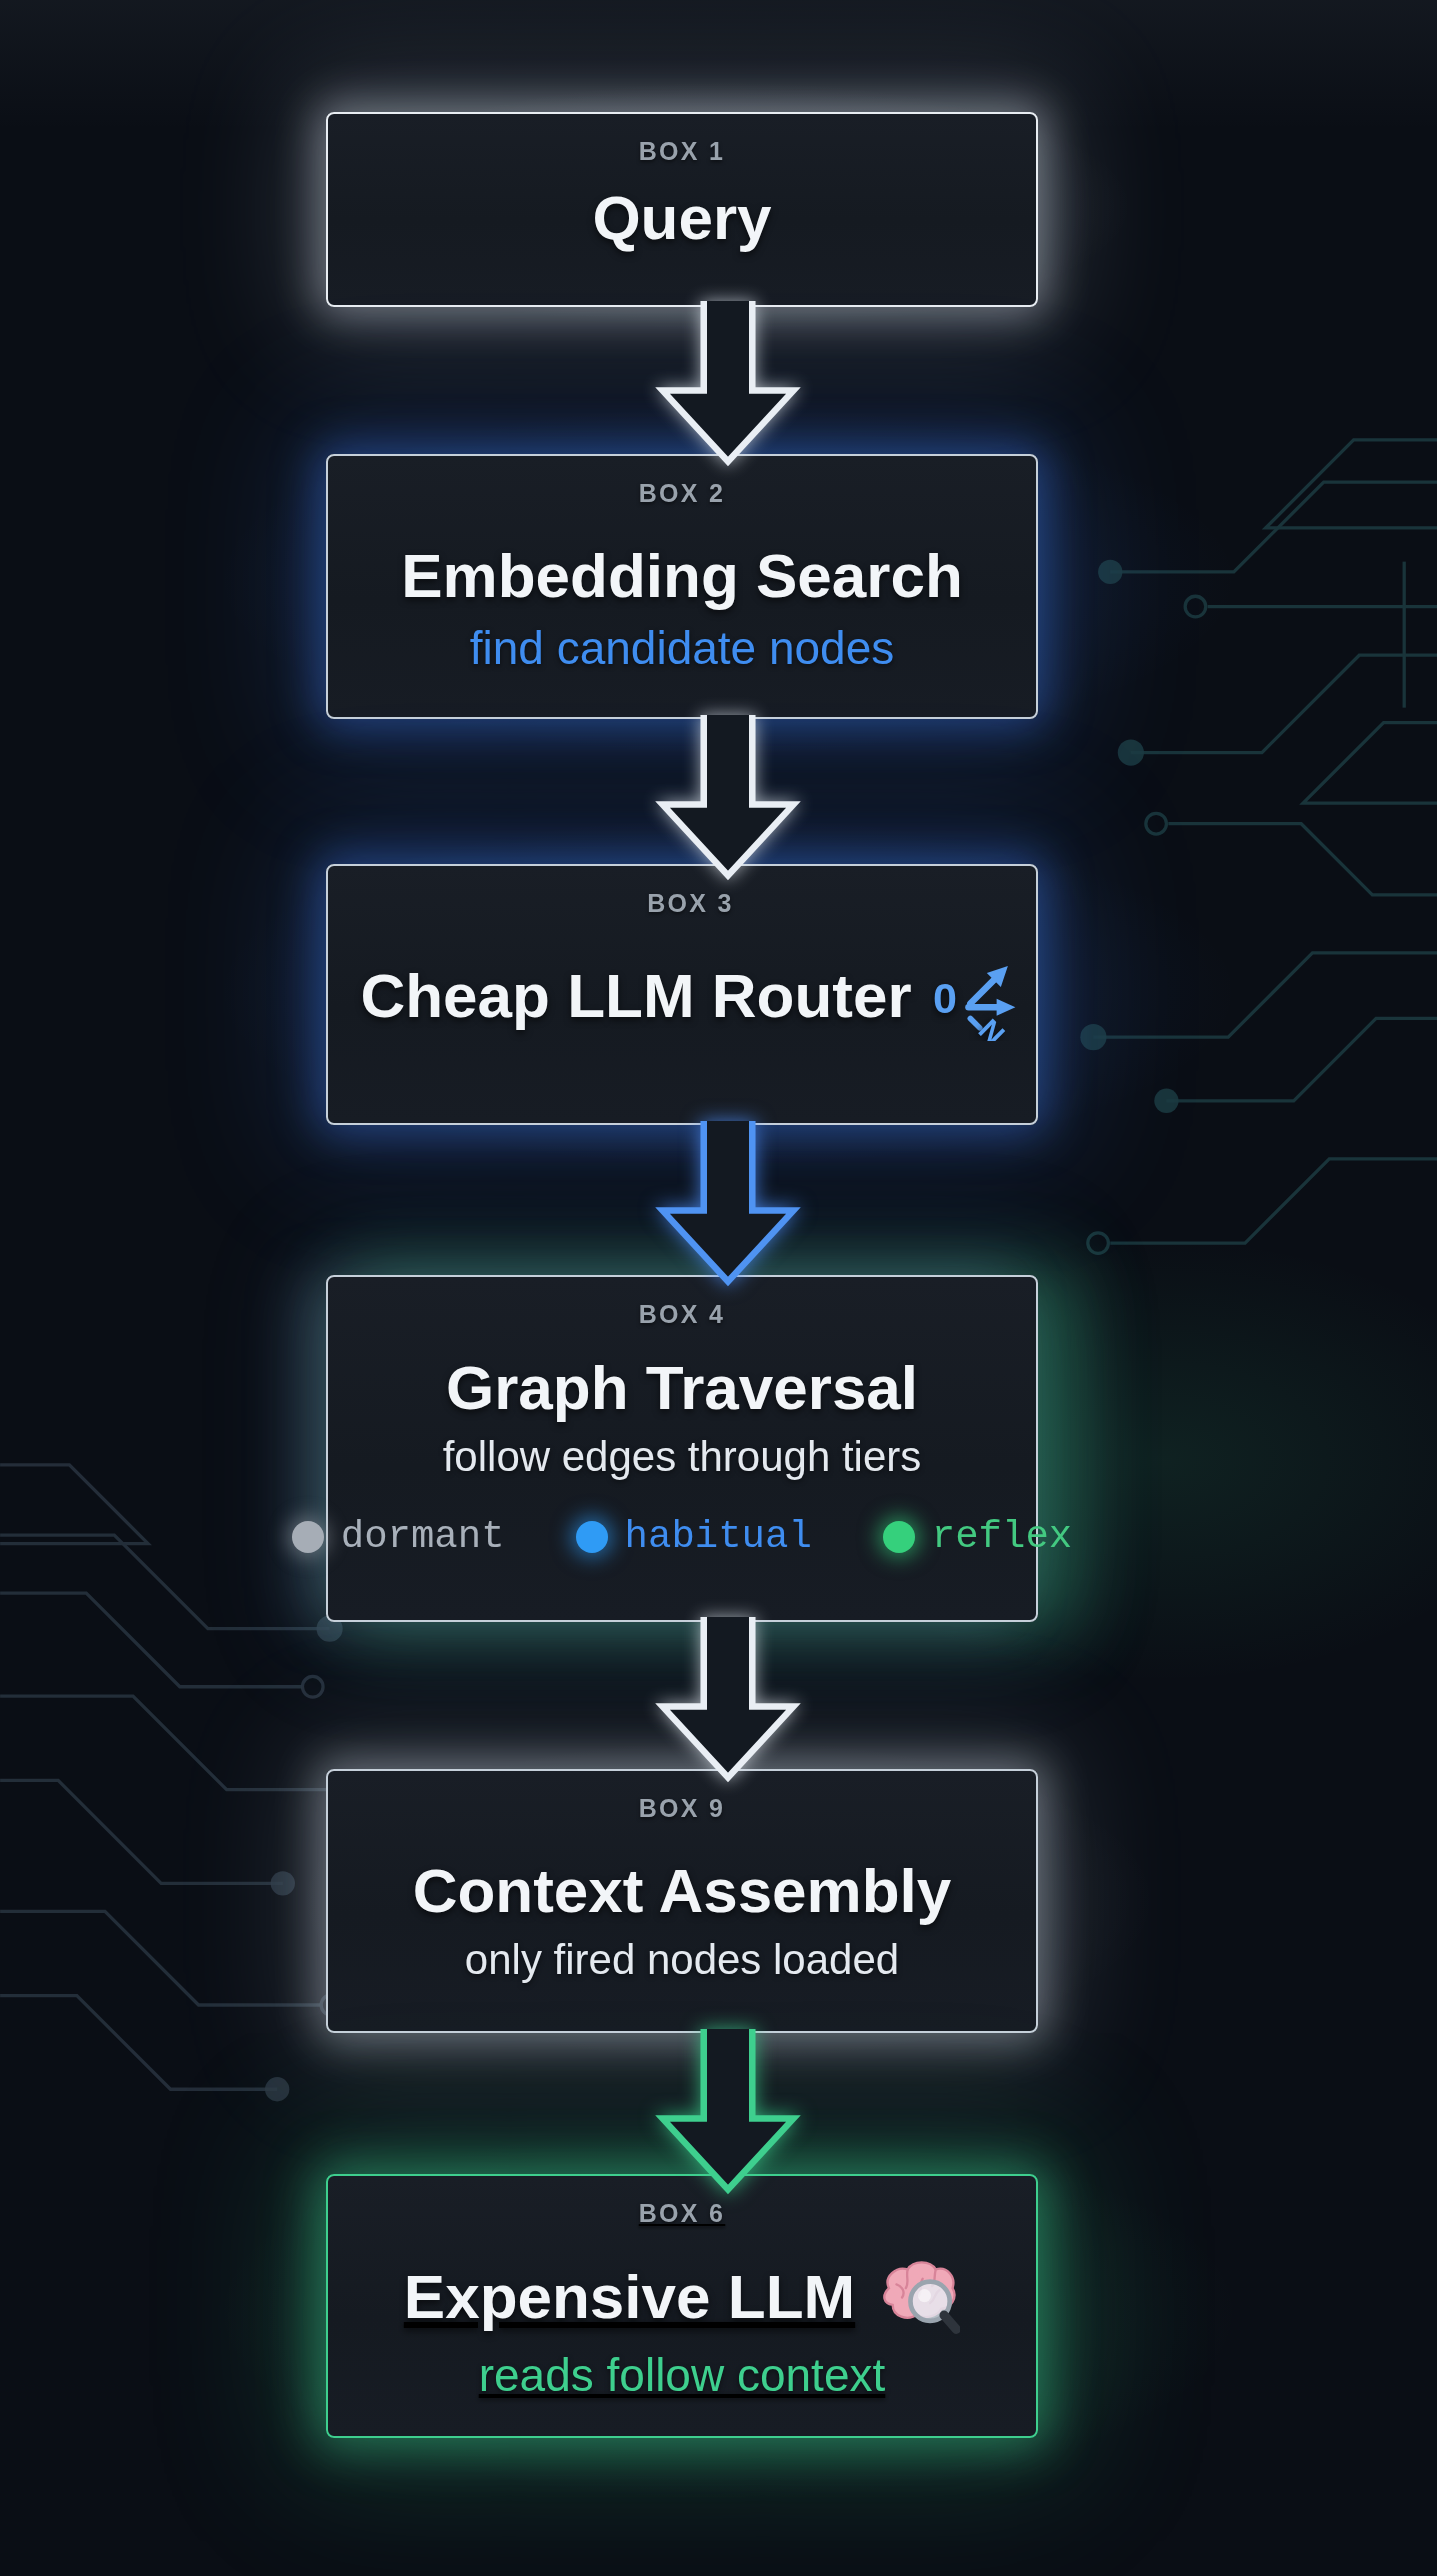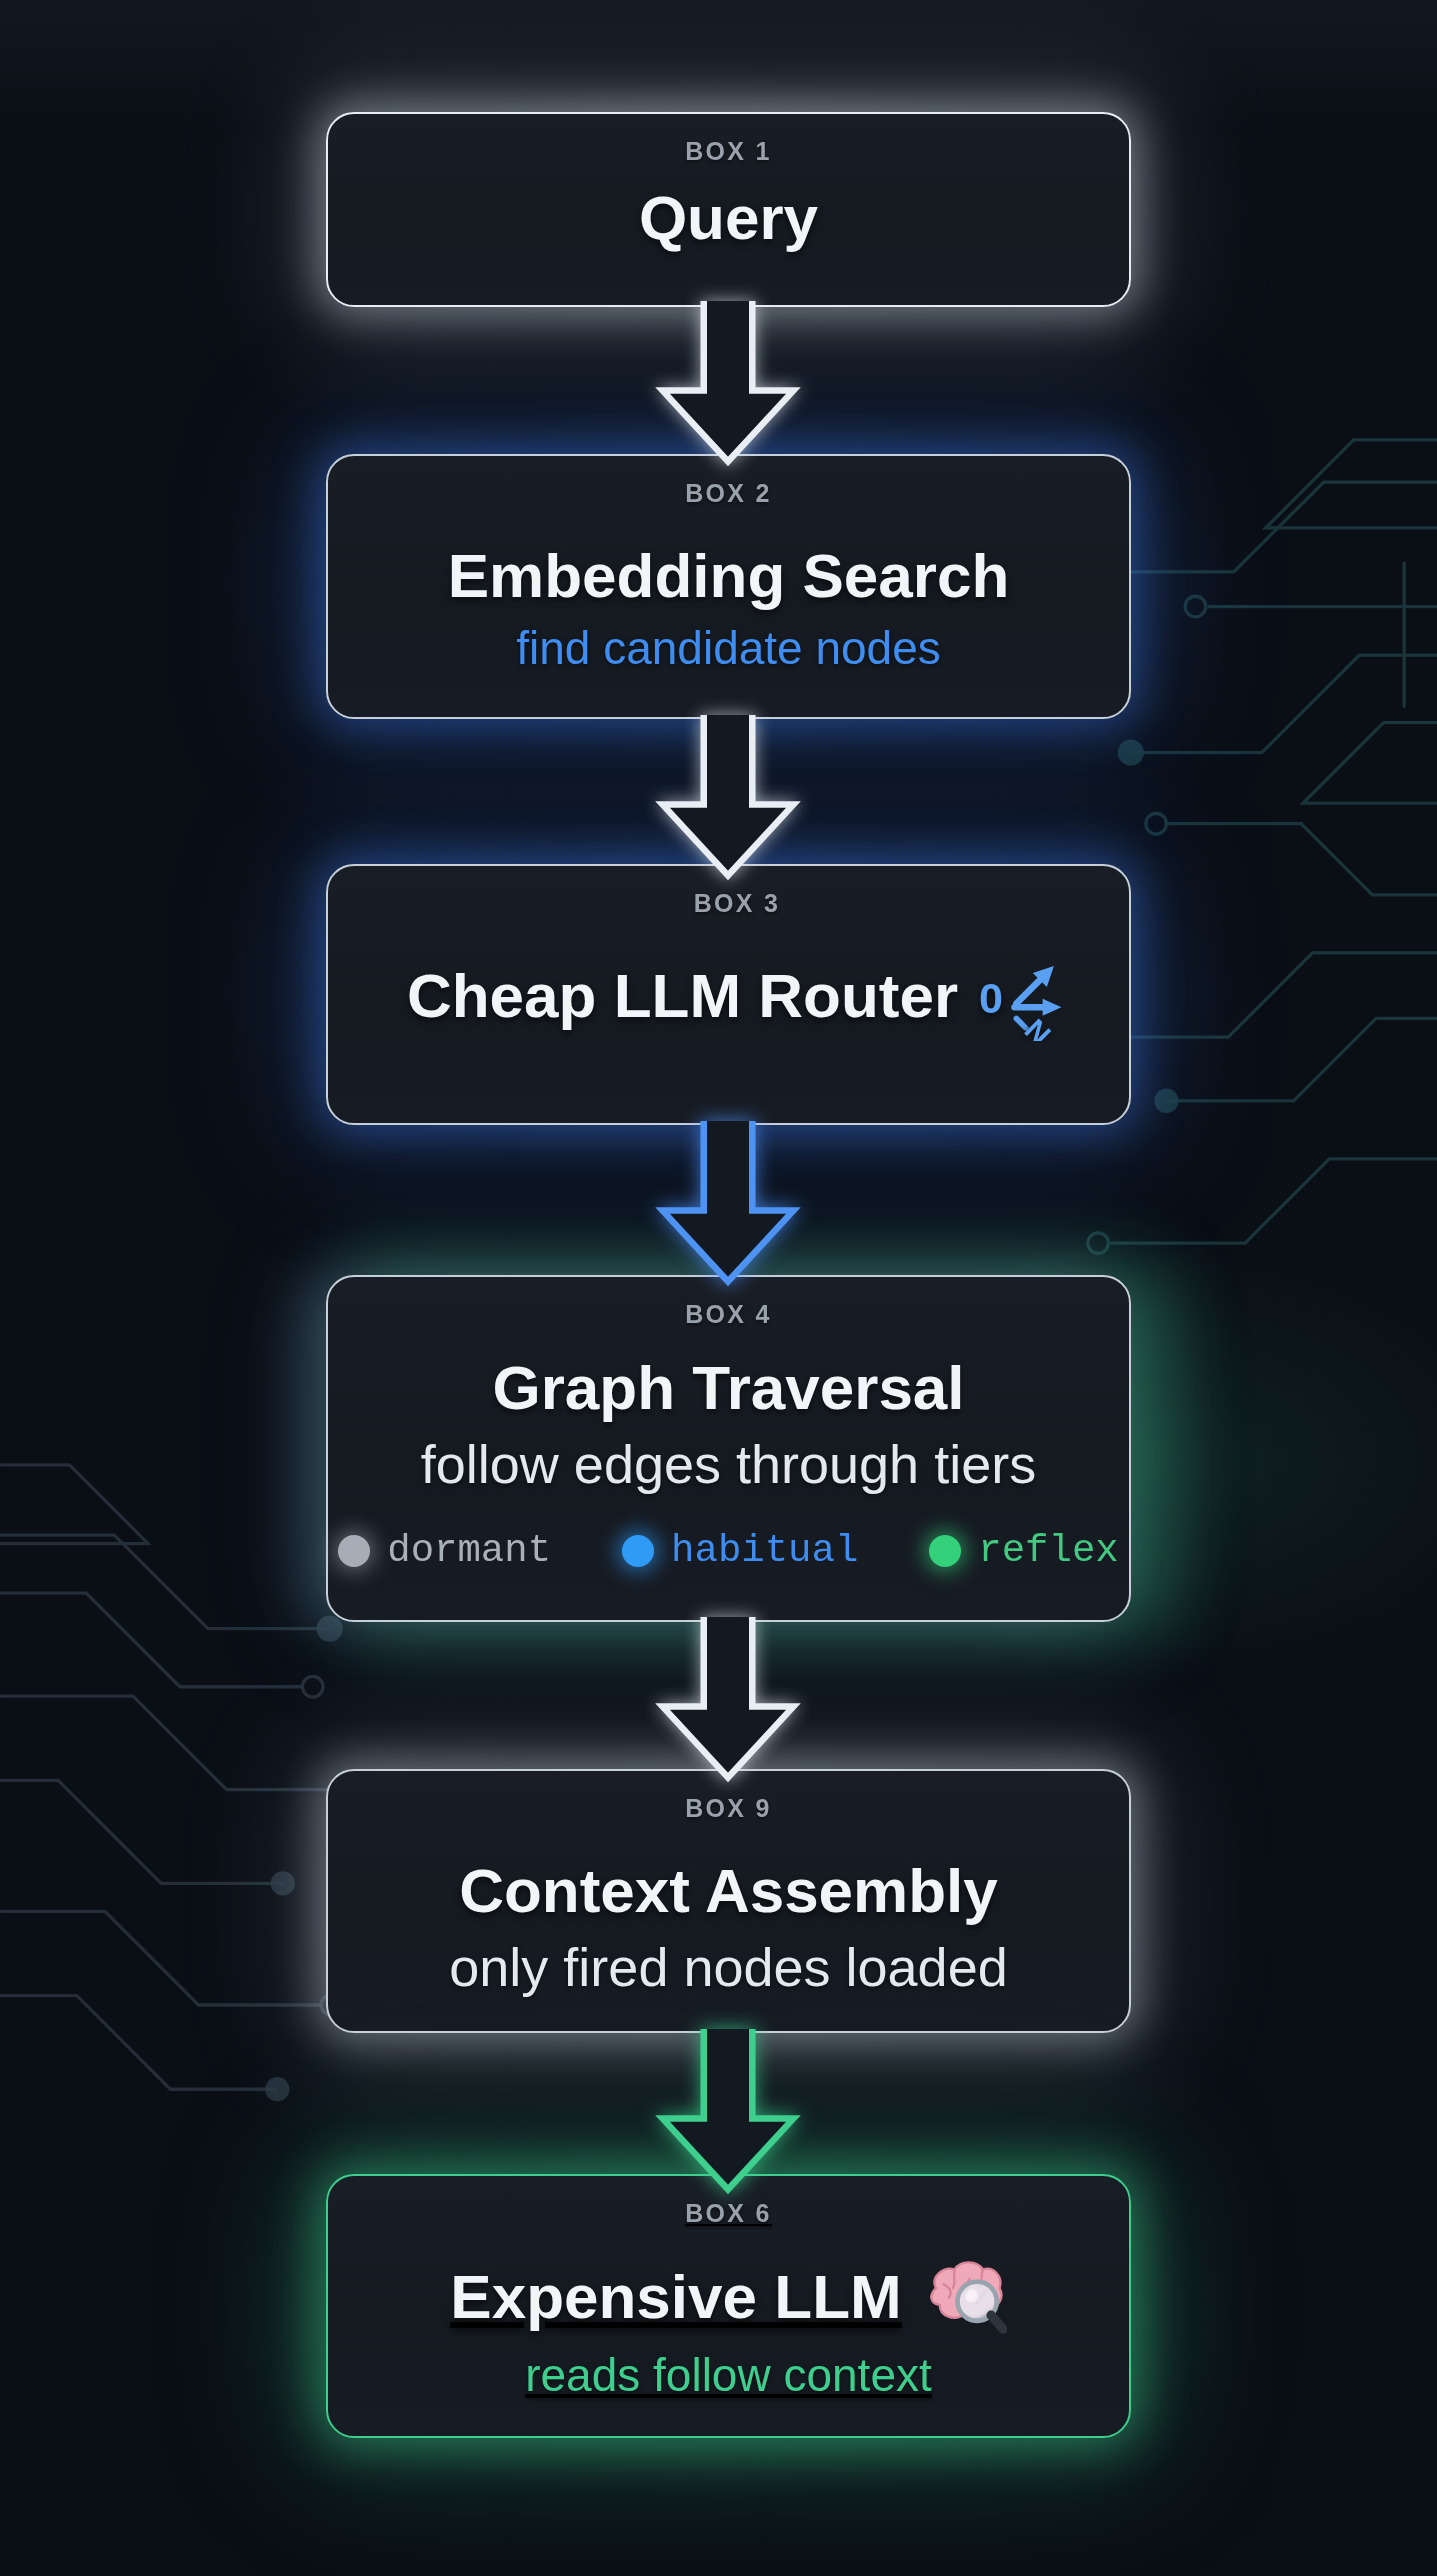--- a/index.html
+++ b/index.html
@@ -17,23 +17,23 @@
       radial-gradient(ellipse 711px 243px at 728px 580px, rgba(64,130,250,0.12), rgba(64,130,250,0) 72%),
       radial-gradient(ellipse 711px 243px at 728px 992px, rgba(64,130,250,0.12), rgba(64,130,250,0) 72%),
       radial-gradient(ellipse 524px 309px at 1161px 1460px, rgba(62,207,142,0.10), rgba(62,207,142,0) 72%),
       radial-gradient(ellipse 599px 225px at 728px 1900px, rgba(215,230,245,0.09), rgba(215,230,245,0) 72%),
       radial-gradient(ellipse 711px 262px at 728px 2312px, rgba(62,207,142,0.13), rgba(62,207,142,0) 72%);
   }
   .circuits{position:absolute;inset:0;z-index:0;pointer-events:none;}
 
   
   .box{
-    position:absolute;left:326px;width:805px;box-sizing:border-box;
+    position:absolute;left:326px;width:712px;box-sizing:border-box;
     background:linear-gradient(180deg,#191e26 0%,#151a21 55%,#171c24 100%);
-    border:2.8px solid #c6d0da;border-radius:28px;
+    border:2.8px solid #c6d0da;border-radius:8px;
     display:flex;flex-direction:column;align-items:center;
     z-index:2;
   }
   .b1{top:112px;height:195px;border-color:#e8edf2;
       box-shadow:0 0 43px 9.4px rgba(226,236,246,.42),0 0 122px 32px rgba(200,220,240,.16);}
   .b2{top:454px;height:265px;
       box-shadow:0 0 45px 9.4px rgba(64,130,250,.40),0 0 131px 39px rgba(64,130,250,.15);}
   .b3{top:864px;height:261px;
       box-shadow:0 0 45px 9.4px rgba(64,130,250,.40),0 0 131px 39px rgba(64,130,250,.15);padding-left:17px;}
   .b4{top:1275px;height:347px;
@@ -52,21 +52,21 @@
     text-shadow:0 2.8px 7.5px rgba(0,0,0,.6);
     display:flex;align-items:center;gap:19px;
   }
   .b1 .box-title{margin-top:17px;}
   .b2 .box-title,.b3 .box-title,.b5 .box-title{margin-top:33px;}
   .b4 .box-title{margin-top:24px;}
   .b6 .box-title{margin-top:30px;justify-content:center;}
   .box-sub{font-size:46px;font-weight:500;margin-top:11.2px;text-shadow:0 1.9px 5.6px rgba(0,0,0,.5);}
   .sub-blue{color:#3f8df0;}
   .sub-green{color:#3ecf8e;}
-  .sub-light{color:#e4e9ef;font-size:54px;}
+  .sub-light{color:#e4e9ef;font-size:42px;}
 
   
   .legend{display:flex;align-items:center;gap:71px;margin-top:34px;font-family:Liberation Mono, monospace;}
   .legend-item{display:flex;align-items:center;gap:17px;font-size:39px;font-weight:500;}
   .dot{width:32px;height:32px;border-radius:50%;}
   .legend-dormant .dot{background:#a6adb6;box-shadow:0 0 19px 5.6px rgba(166,173,182,.45);}
   .legend-dormant .legend-label{color:#a8b0ba;}
   .legend-habitual .dot{background:#2f9bf5;box-shadow:0 0 19px 5.6px rgba(47,155,245,.55);}
   .legend-habitual .legend-label{color:#3f8df0;}
   .legend-reflex .dot{background:#35d07c;box-shadow:0 0 19px 5.6px rgba(53,208,124,.55);}

